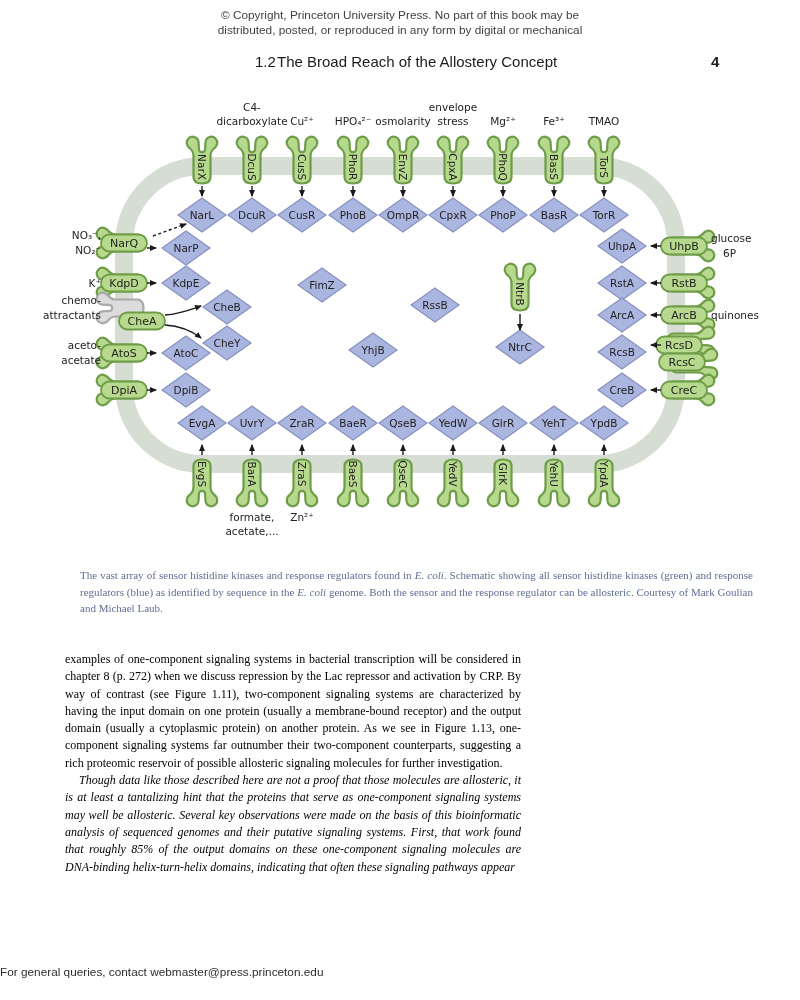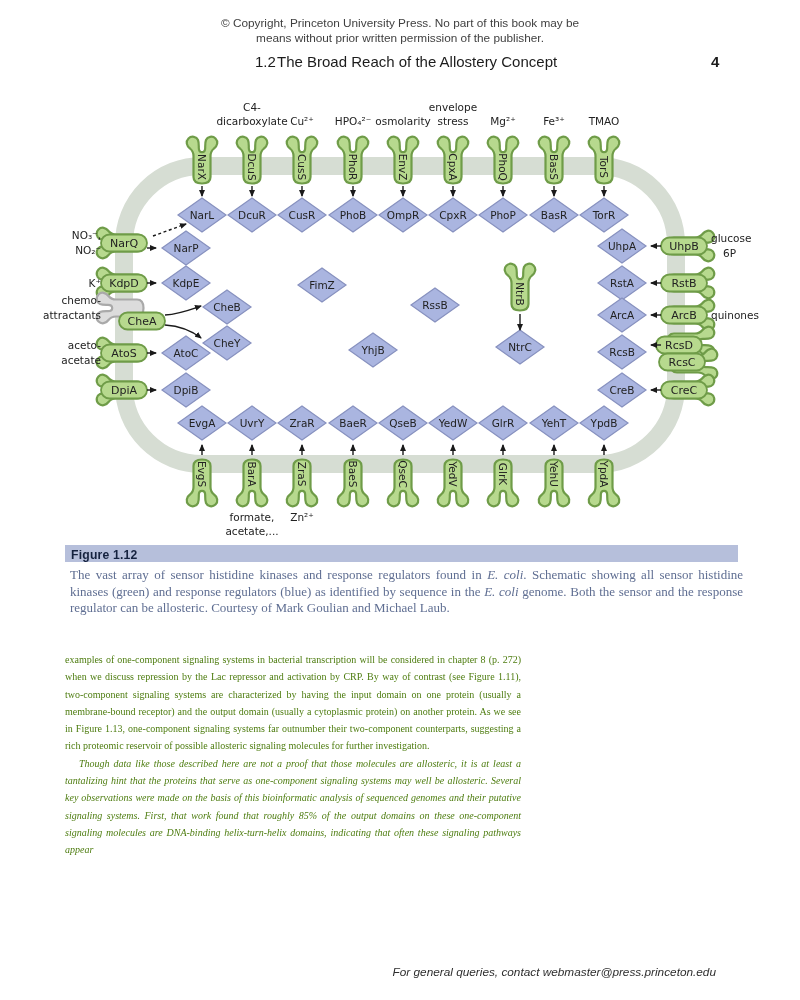--- a/index.html
+++ b/index.html
@@ -1,55 +1,55 @@
 <!DOCTYPE html>
 <html style="--bar-bg: #b6bfdb; --bar-tx: #15223f; --cap-tx: #5f6e92; --sen-f: #b7d98e; --sen-s: #6f9c48; --gry-f: #dcdcdc; --gry-s: #a9a9a9; --reg-f: #aab5e0; --reg-s: #8791bf;"><head>
 <meta charset="utf-8">
 <style>
   html,body{margin:0;padding:0;background:#fff;}
   .page{position:relative;width:800px;height:1000px;background:#fff;overflow:hidden;
         font-family:"Liberation Sans",sans-serif;}
-  .copyright{position:absolute;top:16px;left:0;width:800px;text-align:center;
+  .copyright{position:absolute;top:8px;left:0;width:800px;text-align:center;
              font-size:11.8px;line-height:15.4px;color:#3f3f3f;}
   .hdr{position:absolute;top:53px;left:0;width:800px;font-size:15px;color:#1c1c1c;}
   .hdr .num{position:absolute;left:255px;text-align:right;}
   .hdr .ttl{position:absolute;left:277px;}
   .hdr .pg{position:absolute;left:711px;font-weight:bold;}
   #fig{position:absolute;left:30px;top:88px;}
   .figbar{position:absolute;left:65px;top:545px;width:673px;height:17px;
           background:var(--bar-bg,#b6bfdb);}
   .figbar span{font-size:12.2px;font-weight:bold;color:var(--bar-tx,#15223f);
                line-height:17px;padding-left:6px;letter-spacing:0.2px;}
-  .caption{position:absolute;left:70px;top:567px;width:673px;
-           font-family:"Liberation Serif",serif;font-size:13px;line-height:16.6px;
+  .caption{position:absolute;left:80px;top:567px;width:673px;
+           font-family:"Liberation Serif",serif;font-size:11px;line-height:16.6px;
            color:var(--cap-tx,#5f6e92);text-align:justify;}
   .caption em{font-style:italic;}
   .bodytext{position:absolute;left:65px;top:651px;width:456px;
-            font-family:"Liberation Serif",serif;font-size:10px;line-height:17.3px;
-            color:#4d7c0f;text-align:justify;}
+            font-family:"Liberation Serif",serif;font-size:12px;line-height:17.3px;
+            color:#000000;text-align:justify;}
   .bodytext p{margin:0;}
   .bodytext p.ind{text-indent:14px;font-style:italic;}
-  .footer{position:absolute;top:965px;left:0;width:716px;text-align:right;
-          font-size:11.8px;color:#2e2e2e;font-style:italic;}
+  .footer{position:absolute;top:965px;left:0;width:716px;text-align:left;
+          font-size:11.8px;color:#2e2e2e;}
   
   .fork{fill:var(--sen-f,#b7d98e);stroke:var(--sen-s,#6f9c48);stroke-width:2.2;stroke-linejoin:round;}
   .fork.gray{fill:var(--gry-f,#dcdcdc);stroke:var(--gry-s,#a9a9a9);}
   .pill{fill:var(--sen-f,#b7d98e);stroke:var(--sen-s,#6f9c48);stroke-width:1.8;}
   .dia{fill:var(--reg-f,#aab5e0);stroke:var(--reg-s,#8791bf);stroke-width:1.2;}
   .arr{stroke:#1a1a1a;stroke-width:1.4;fill:none;}
   .arr.dash{stroke-dasharray:3 2.6;}
   text{font-family:"DejaVu Sans",sans-serif;}
 </style>
 </head>
 <body>
 
 <div class="page">
   <div class="copyright">
     <div>© Copyright, Princeton University Press. No part of this book may be</div>
-    <div>means without prior written permission of the publisher.</div>
+    <div>distributed, posted, or reproduced in any form by digital or mechanical</div>
   </div>
 
   <div class="hdr">
     <span class="num">1.2</span>
     <span class="ttl">The Broad Reach of the Allostery Concept</span>
     <span class="pg">4</span>
   </div>
 
   <svg id="fig" viewBox="30 88 760 460" width="760" height="460">
       <defs>
@@ -244,23 +244,20 @@
       <text x="435" y="305" text-anchor="middle" font-size="10.5" fill="#222" dy="0.35em">RssB</text>
       <polygon points="373,333 397,350 373,367 349,350" class="dia"></polygon>
       <text x="373" y="350" text-anchor="middle" font-size="10.5" fill="#222" dy="0.35em">YhjB</text>
       <polygon points="520,330 544,347 520,364 496,347" class="dia"></polygon>
       <text x="520" y="347" text-anchor="middle" font-size="10.5" fill="#222" dy="0.35em">NtrC</text>
       <path d="M -8.5 16 C -8.5 20.5 -5 22.5 0 22.5 C 5 22.5 8.5 20.5 8.5 16 L 8.5 -5 C 8.5 -8.5 9.5 -10.5 12 -12.5 C 15.5 -15 16.5 -19.5 13.5 -22.5 C 10.5 -25.5 5.5 -24.5 4 -21 C 3 -18.5 3.2 -16 3.2 -13 C 3.2 -10.2 1.8 -8.8 0 -8.8 C -1.8 -8.8 -3.2 -10.2 -3.2 -13 C -3.2 -16 -3 -18.5 -4 -21 C -5.5 -24.5 -10.5 -25.5 -13.5 -22.5 C -16.5 -19.5 -15.5 -15 -12 -12.5 C -9.5 -10.5 -8.5 -8.5 -8.5 -5 Z" transform="translate(520 288) rotate(0)" class="fork"></path>
       <text x="520" y="294" text-anchor="middle" font-size="10.5" fill="#222" dy="0.35em" transform="rotate(90 520 294)">NtrB</text>
       <line x1="520" y1="314" x2="520" y2="330" class="arr" marker-end="url(#ah)"></line>
     </svg>
 
-  <div class="figbar">
-    <span>Figure 1.12</span>
-  </div>
 
   <div class="caption" id="caption"><span>The vast array of sensor histidine kinases and response regulators found in </span><em>E. coli</em><span>. Schematic showing all sensor histidine kinases (green) and response regulators (blue) as identified by sequence in the </span><em>E. coli</em><span> genome. Both the sensor and the response regulator can be allosteric. Courtesy of Mark Goulian and Michael Laub.</span></div>
 
   <div class="bodytext" id="bodytext">
       <p>examples of one-component signaling systems in bacterial transcription will be considered in chapter 8 (p. 272) when we discuss repression by the Lac repressor and activation by CRP.  By way of contrast (see Figure 1.11), two-component signaling systems are characterized by having the input domain on one protein (usually a membrane-bound receptor) and the output domain (usually a cytoplasmic protein) on another protein. As we see in Figure 1.13, one-component signaling systems far outnumber their two-component counterparts, suggesting a rich proteomic reservoir of possible allosteric signaling molecules for further investigation.</p>
       <p class="ind">Though data like those described here are not a proof that those molecules are allosteric, it is at least a tantalizing hint that the proteins that serve as one-component signaling systems may well be allosteric. Several key observations were made on the basis of this bioinformatic analysis of sequenced genomes and their putative signaling systems. First, that work found that roughly 85% of the output domains on these one-component signaling molecules are DNA-binding helix-turn-helix domains, indicating that often these signaling pathways appear</p>
     </div>
 
   <div class="footer">For general queries, contact webmaster@press.princeton.edu</div>
 </div>

